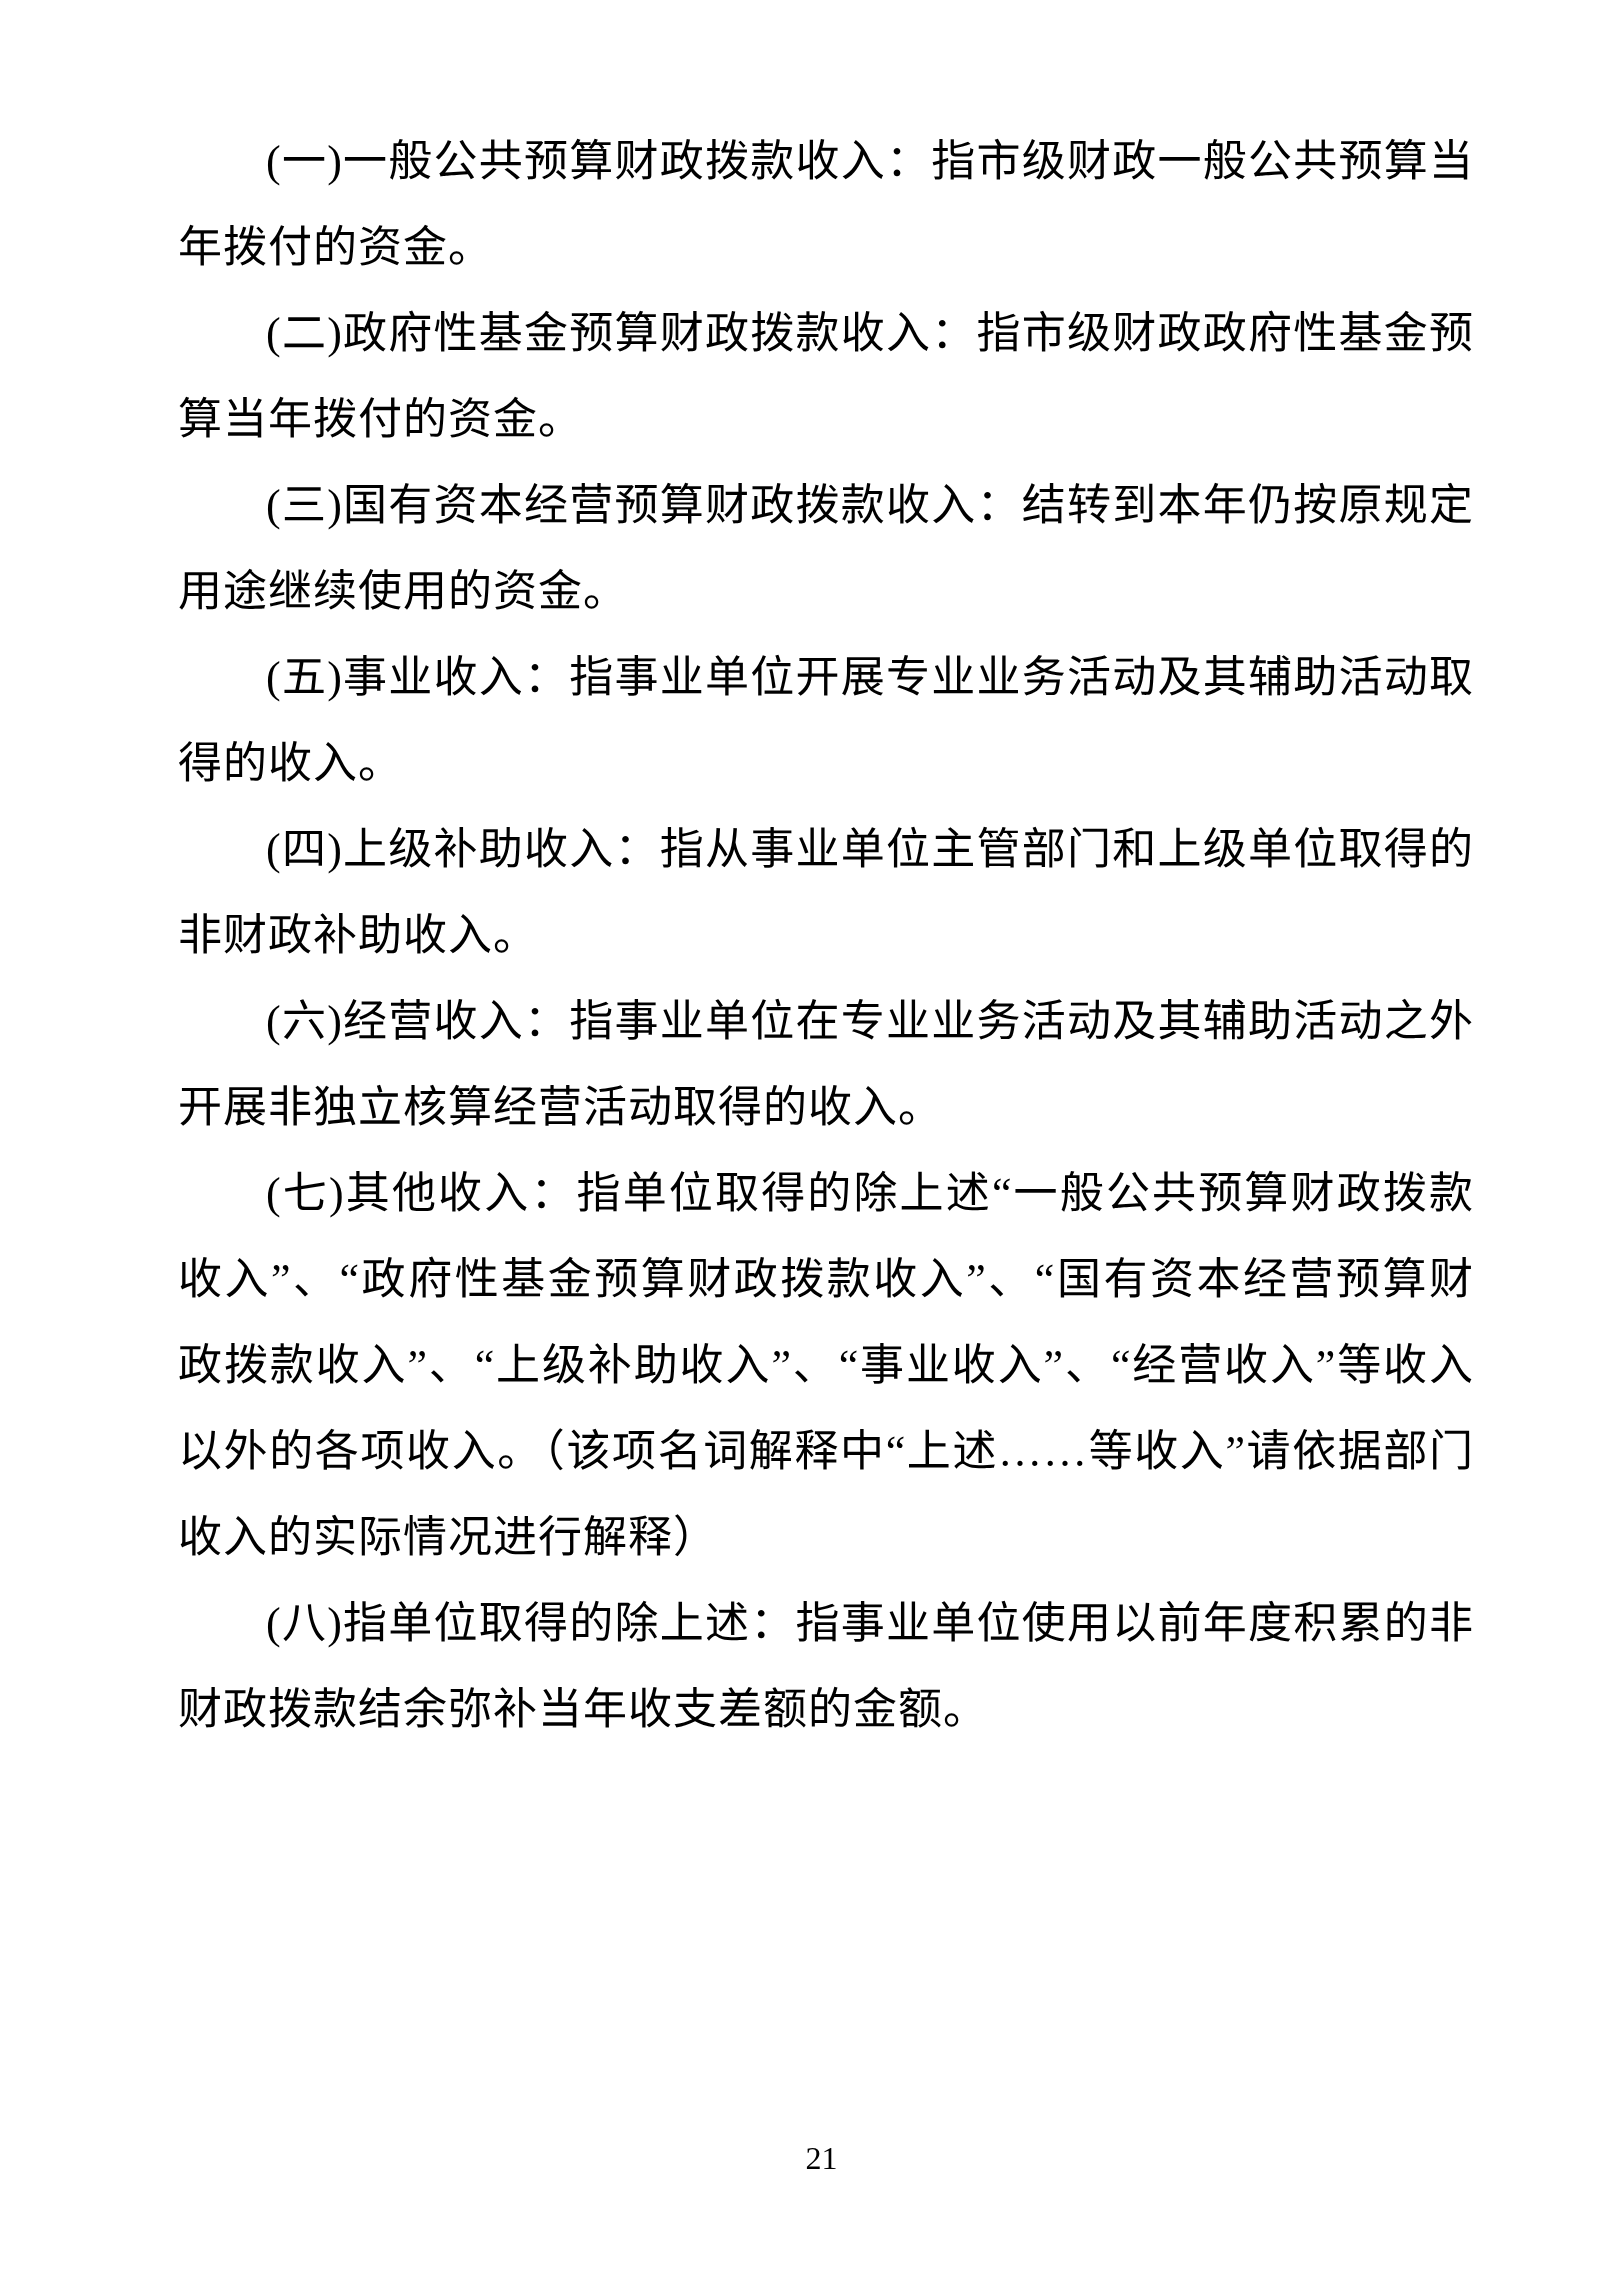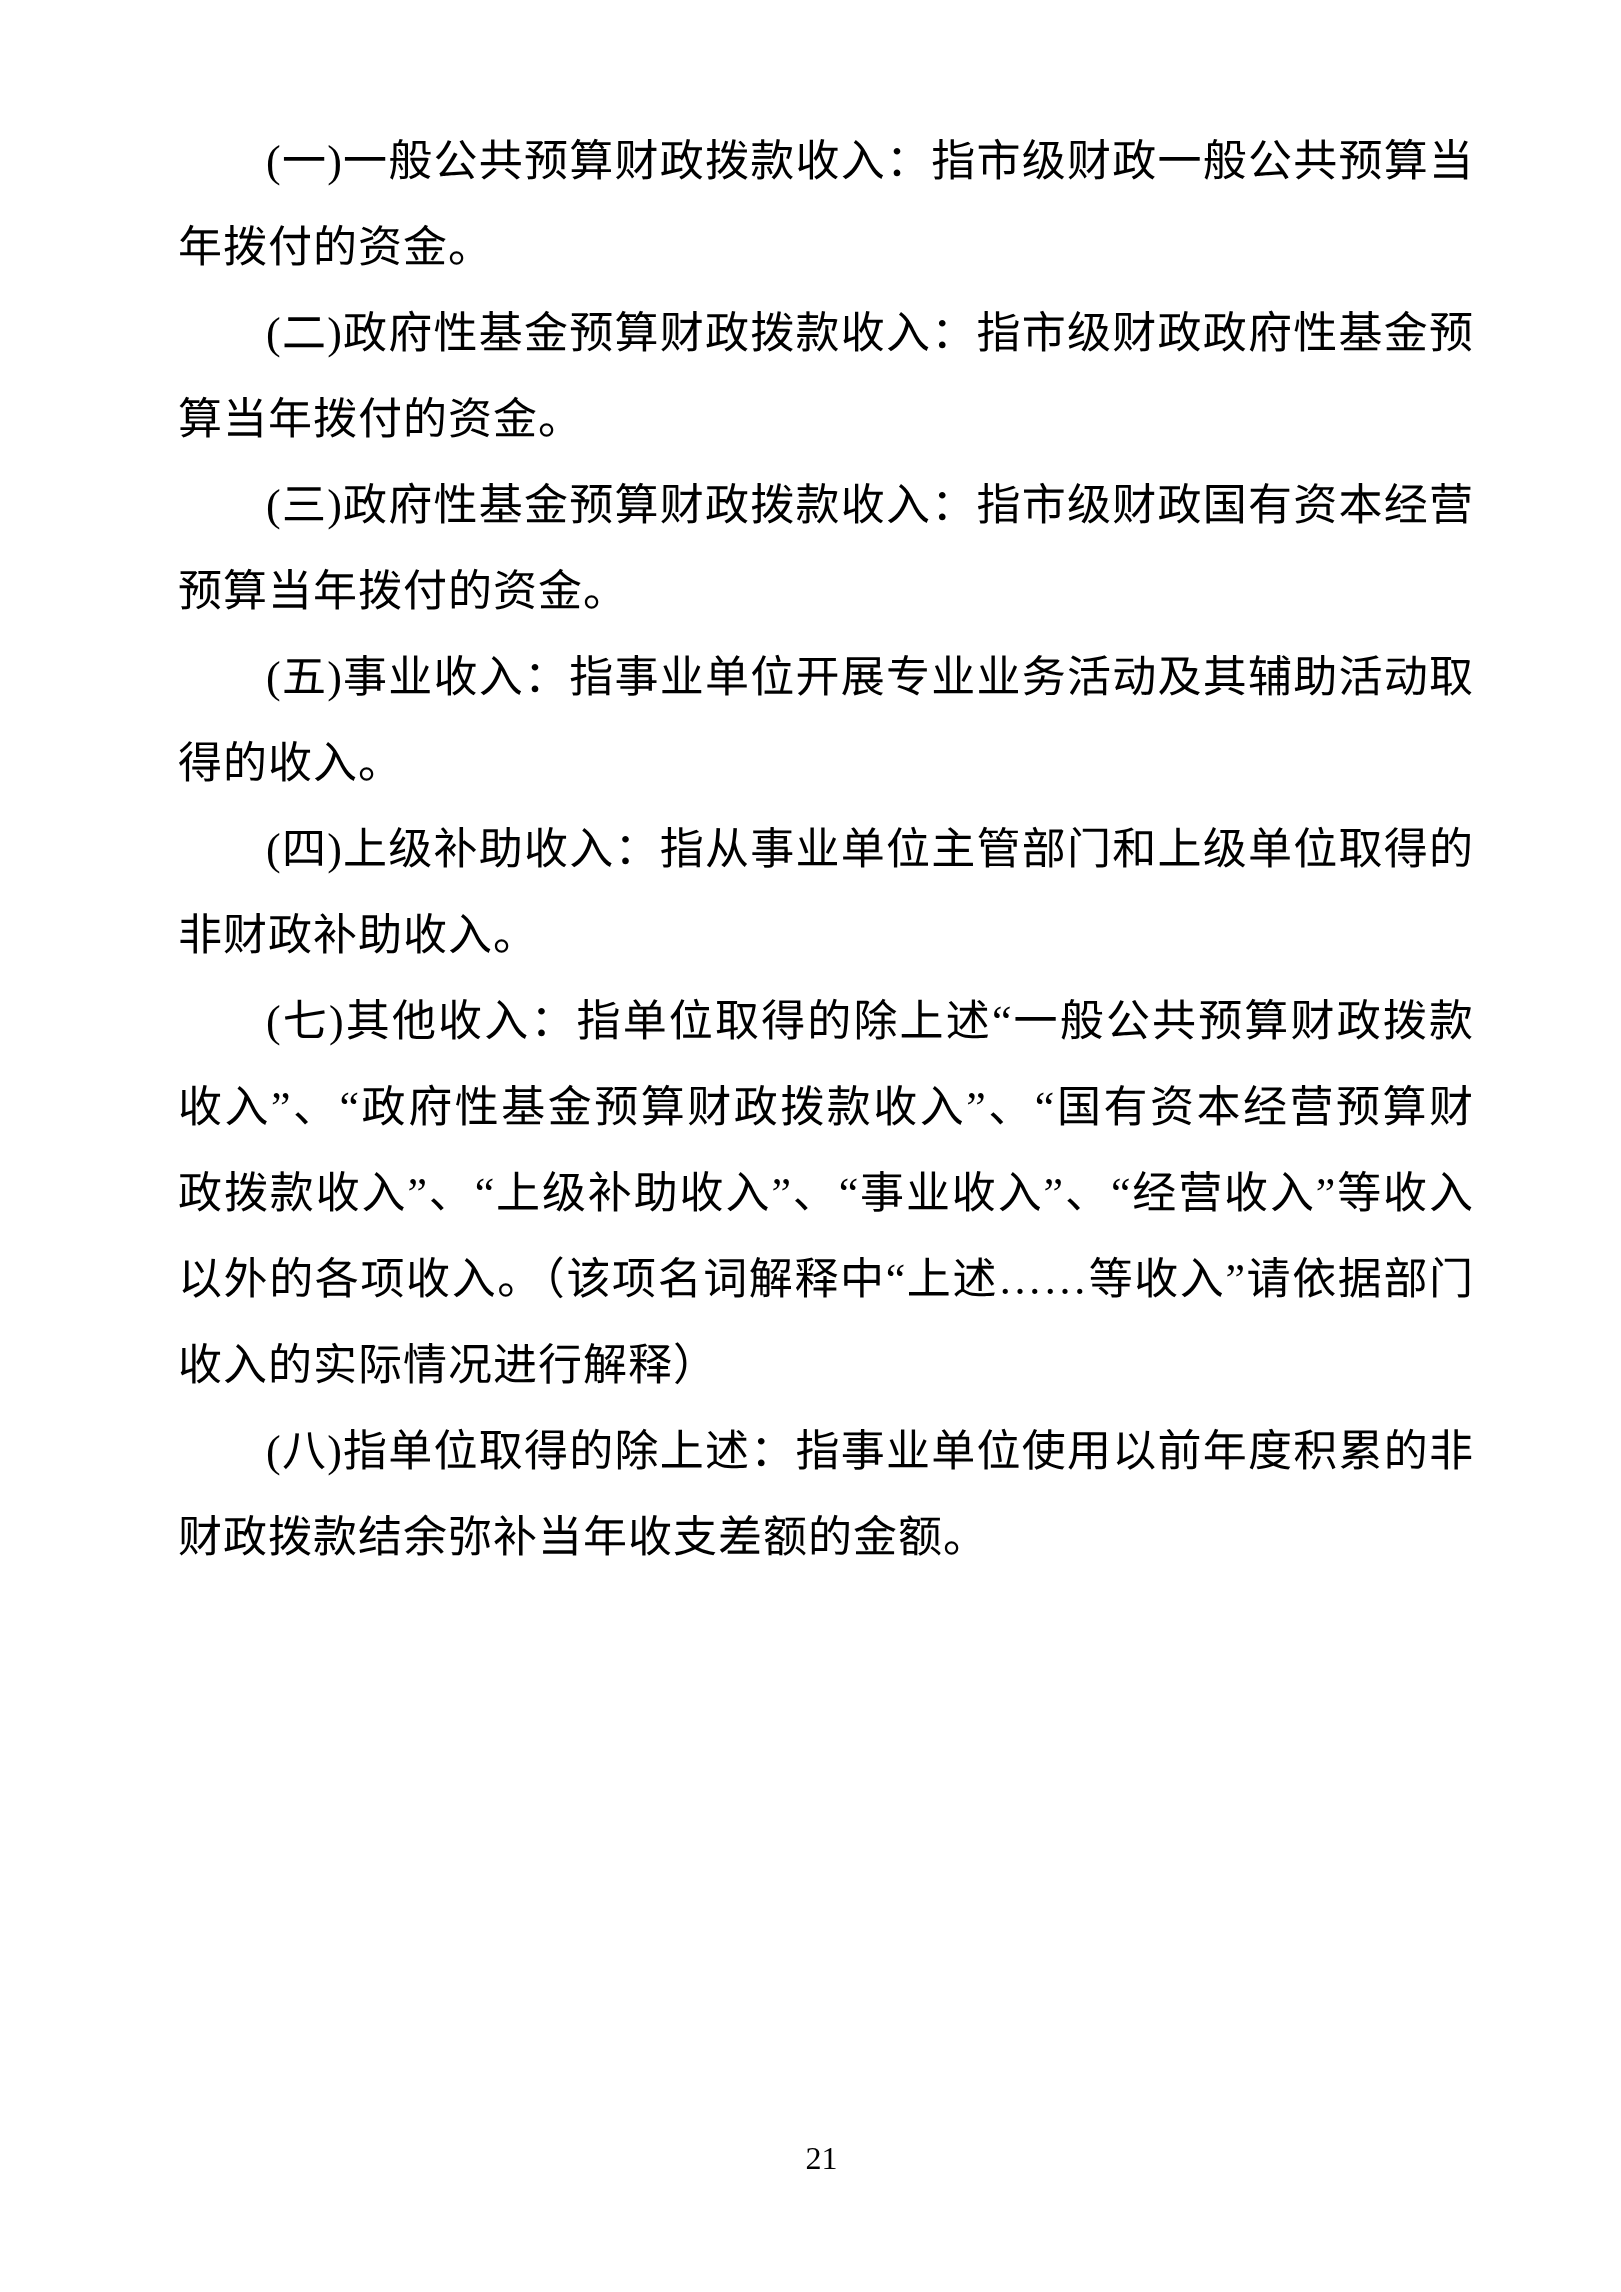--- a/index.html
+++ b/index.html
@@ -46,21 +46,22 @@
     color: #000000;
   }
 </style>
 </head>
 <body>
 
 <div class="page">
   <div class="content" id="paragraph-container">
       <p class="para">(一)一般公共预算财政拨款收入：指市级财政一般公共预算当年拨付的资金。</p>
       <p class="para">(二)政府性基金预算财政拨款收入：指市级财政政府性基金预算当年拨付的资金。</p>
-      <p class="para">(三)政府性基金预算财政拨款收入：指市级财政国有资本经营预算当年拨付的资金。</p>
+      <p class="para">(三)国有资本经营预算财政拨款收入：结转到本年仍按原规定用途继续使用的资金。</p>
       <p class="para">(五)事业收入：指事业单位开展专业业务活动及其辅助活动取得的收入。</p>
       <p class="para">(四)上级补助收入：指从事业单位主管部门和上级单位取得的非财政补助收入。</p>
+      <p class="para">(六)经营收入：指事业单位在专业业务活动及其辅助活动之外开展非独立核算经营活动取得的收入。</p>
       <p class="para">(七)其他收入：指单位取得的除上述“一般公共预算财政拨款收入”、“政府性基金预算财政拨款收入”、“国有资本经营预算财政拨款收入”、“上级补助收入”、“事业收入”、“经营收入”等收入以外的各项收入。（该项名词解释中“上述……等收入”请依据部门收入的实际情况进行解释）</p>
       <p class="para">(八)指单位取得的除上述：指事业单位使用以前年度积累的非财政拨款结余弥补当年收支差额的金额。</p>
     </div>
   <div class="page-number">21</div>
 </div>
 
 
 </body></html>

